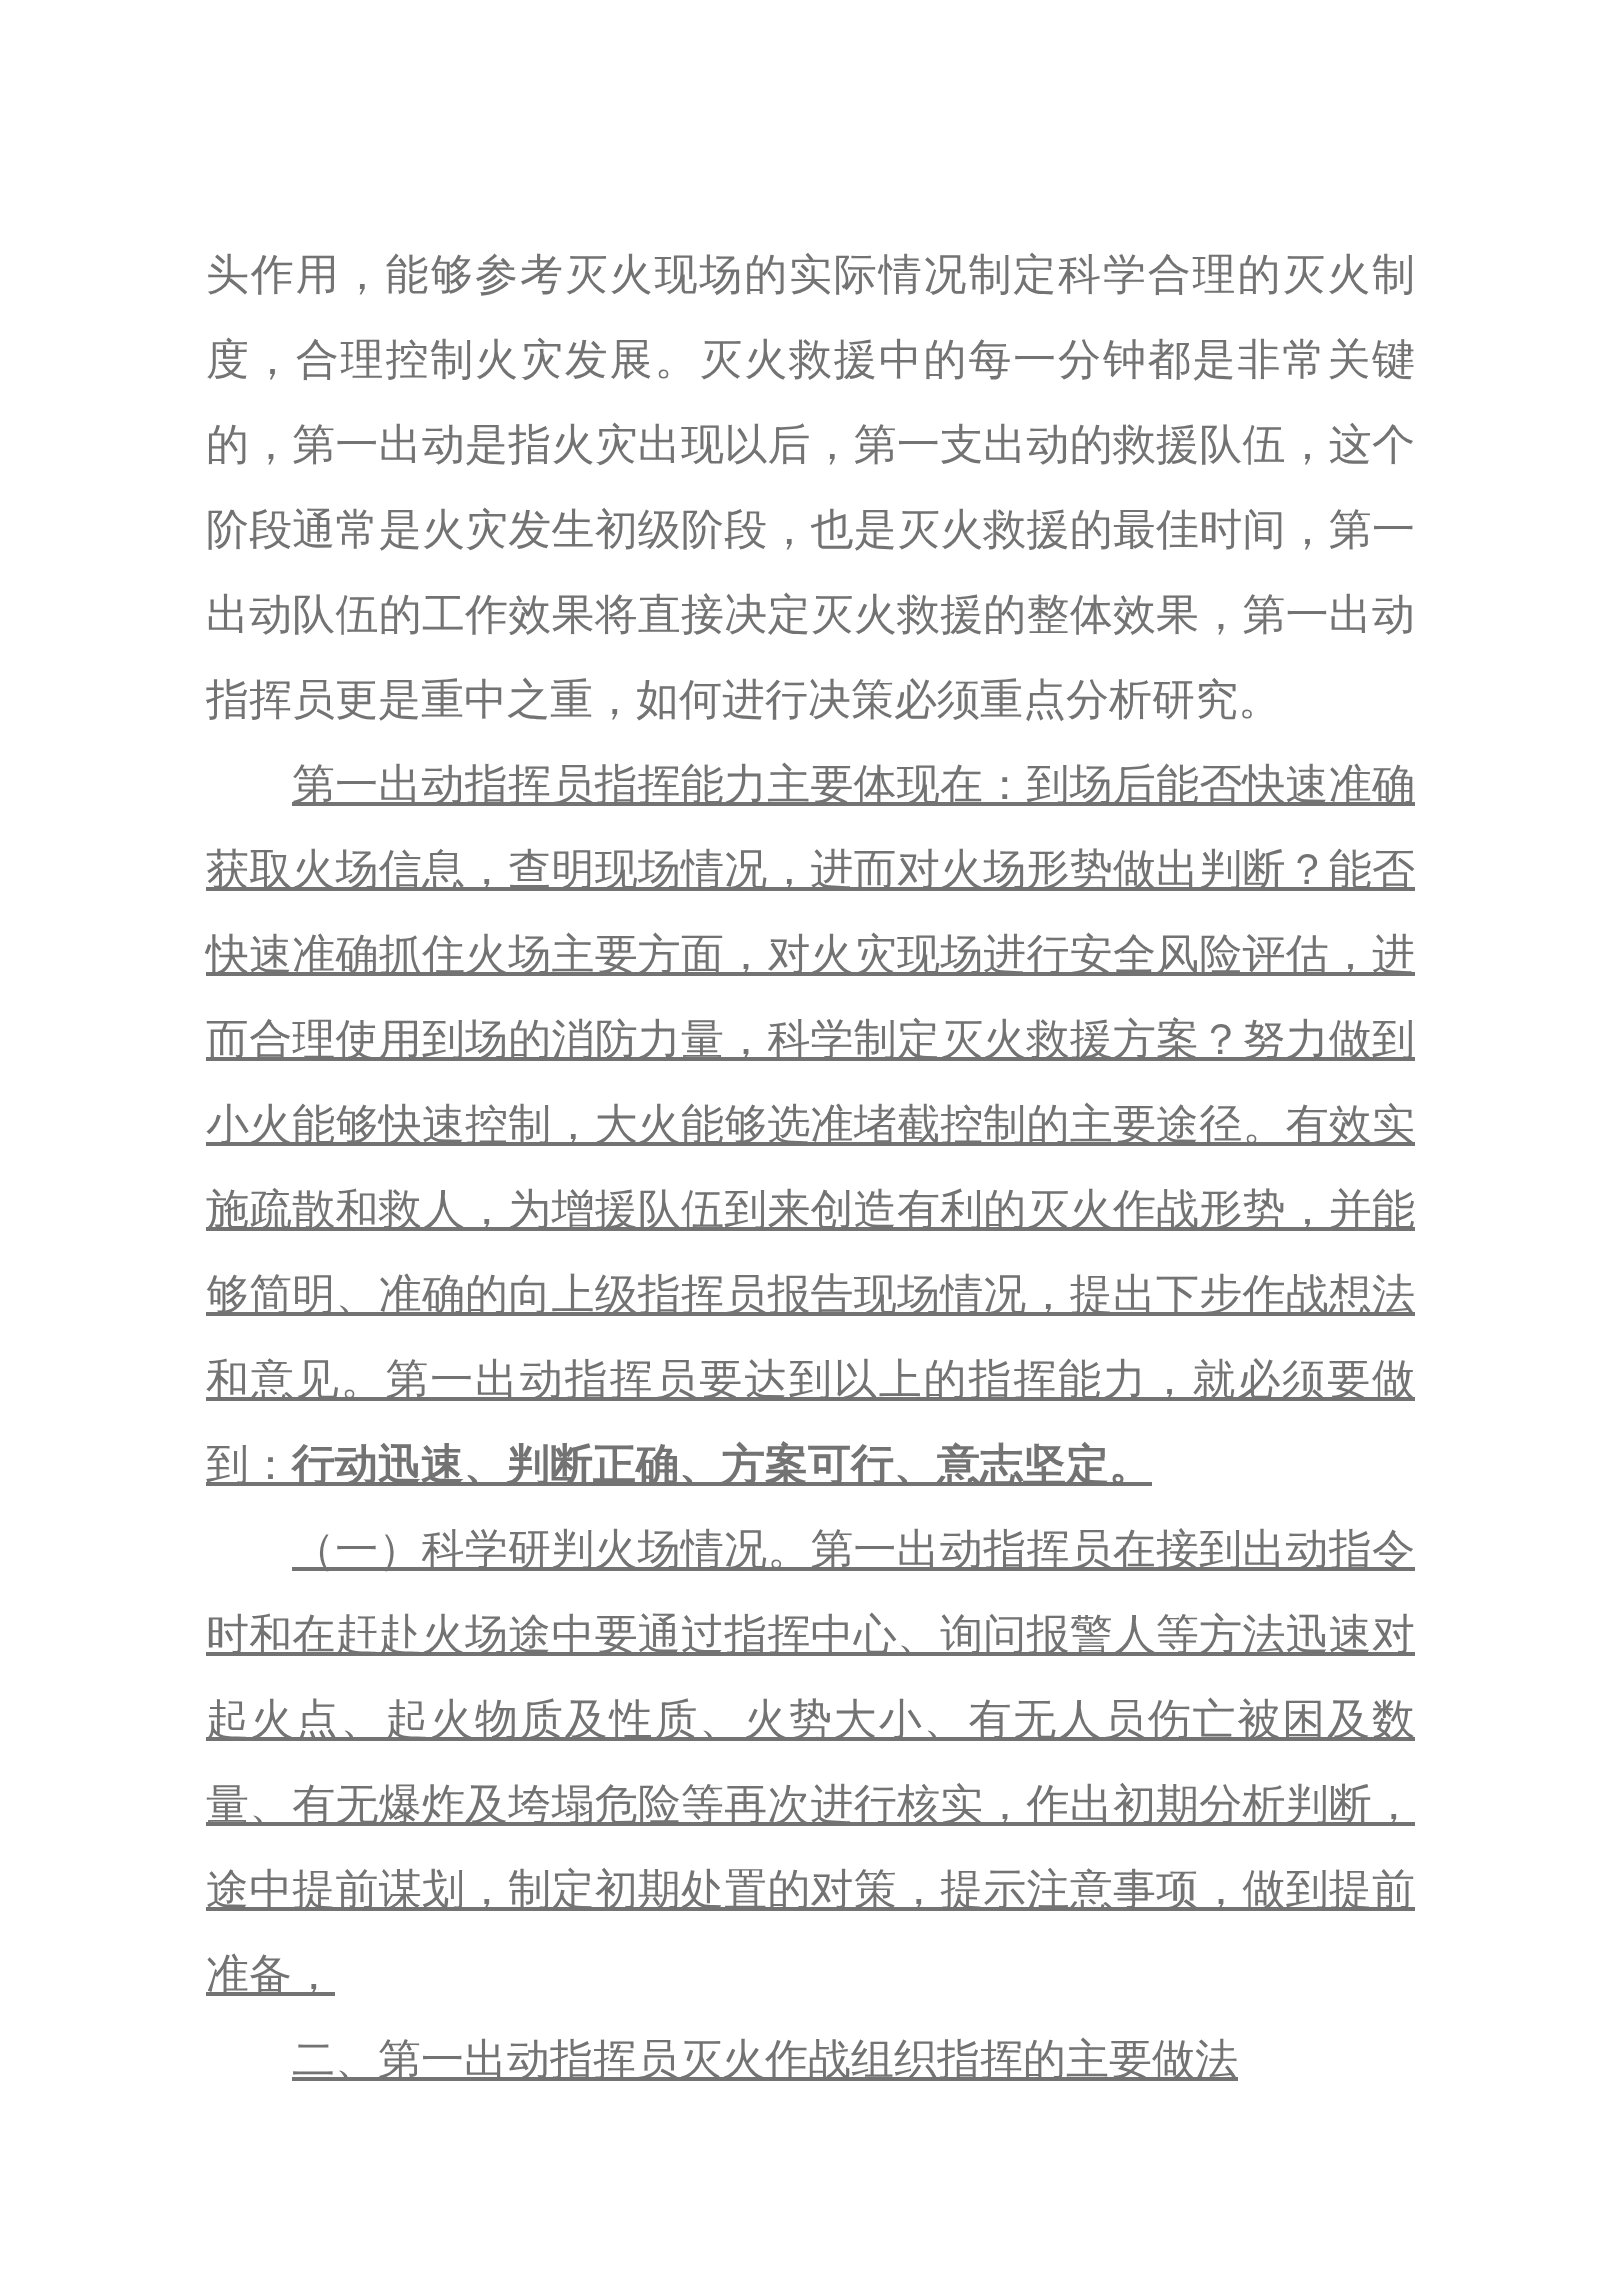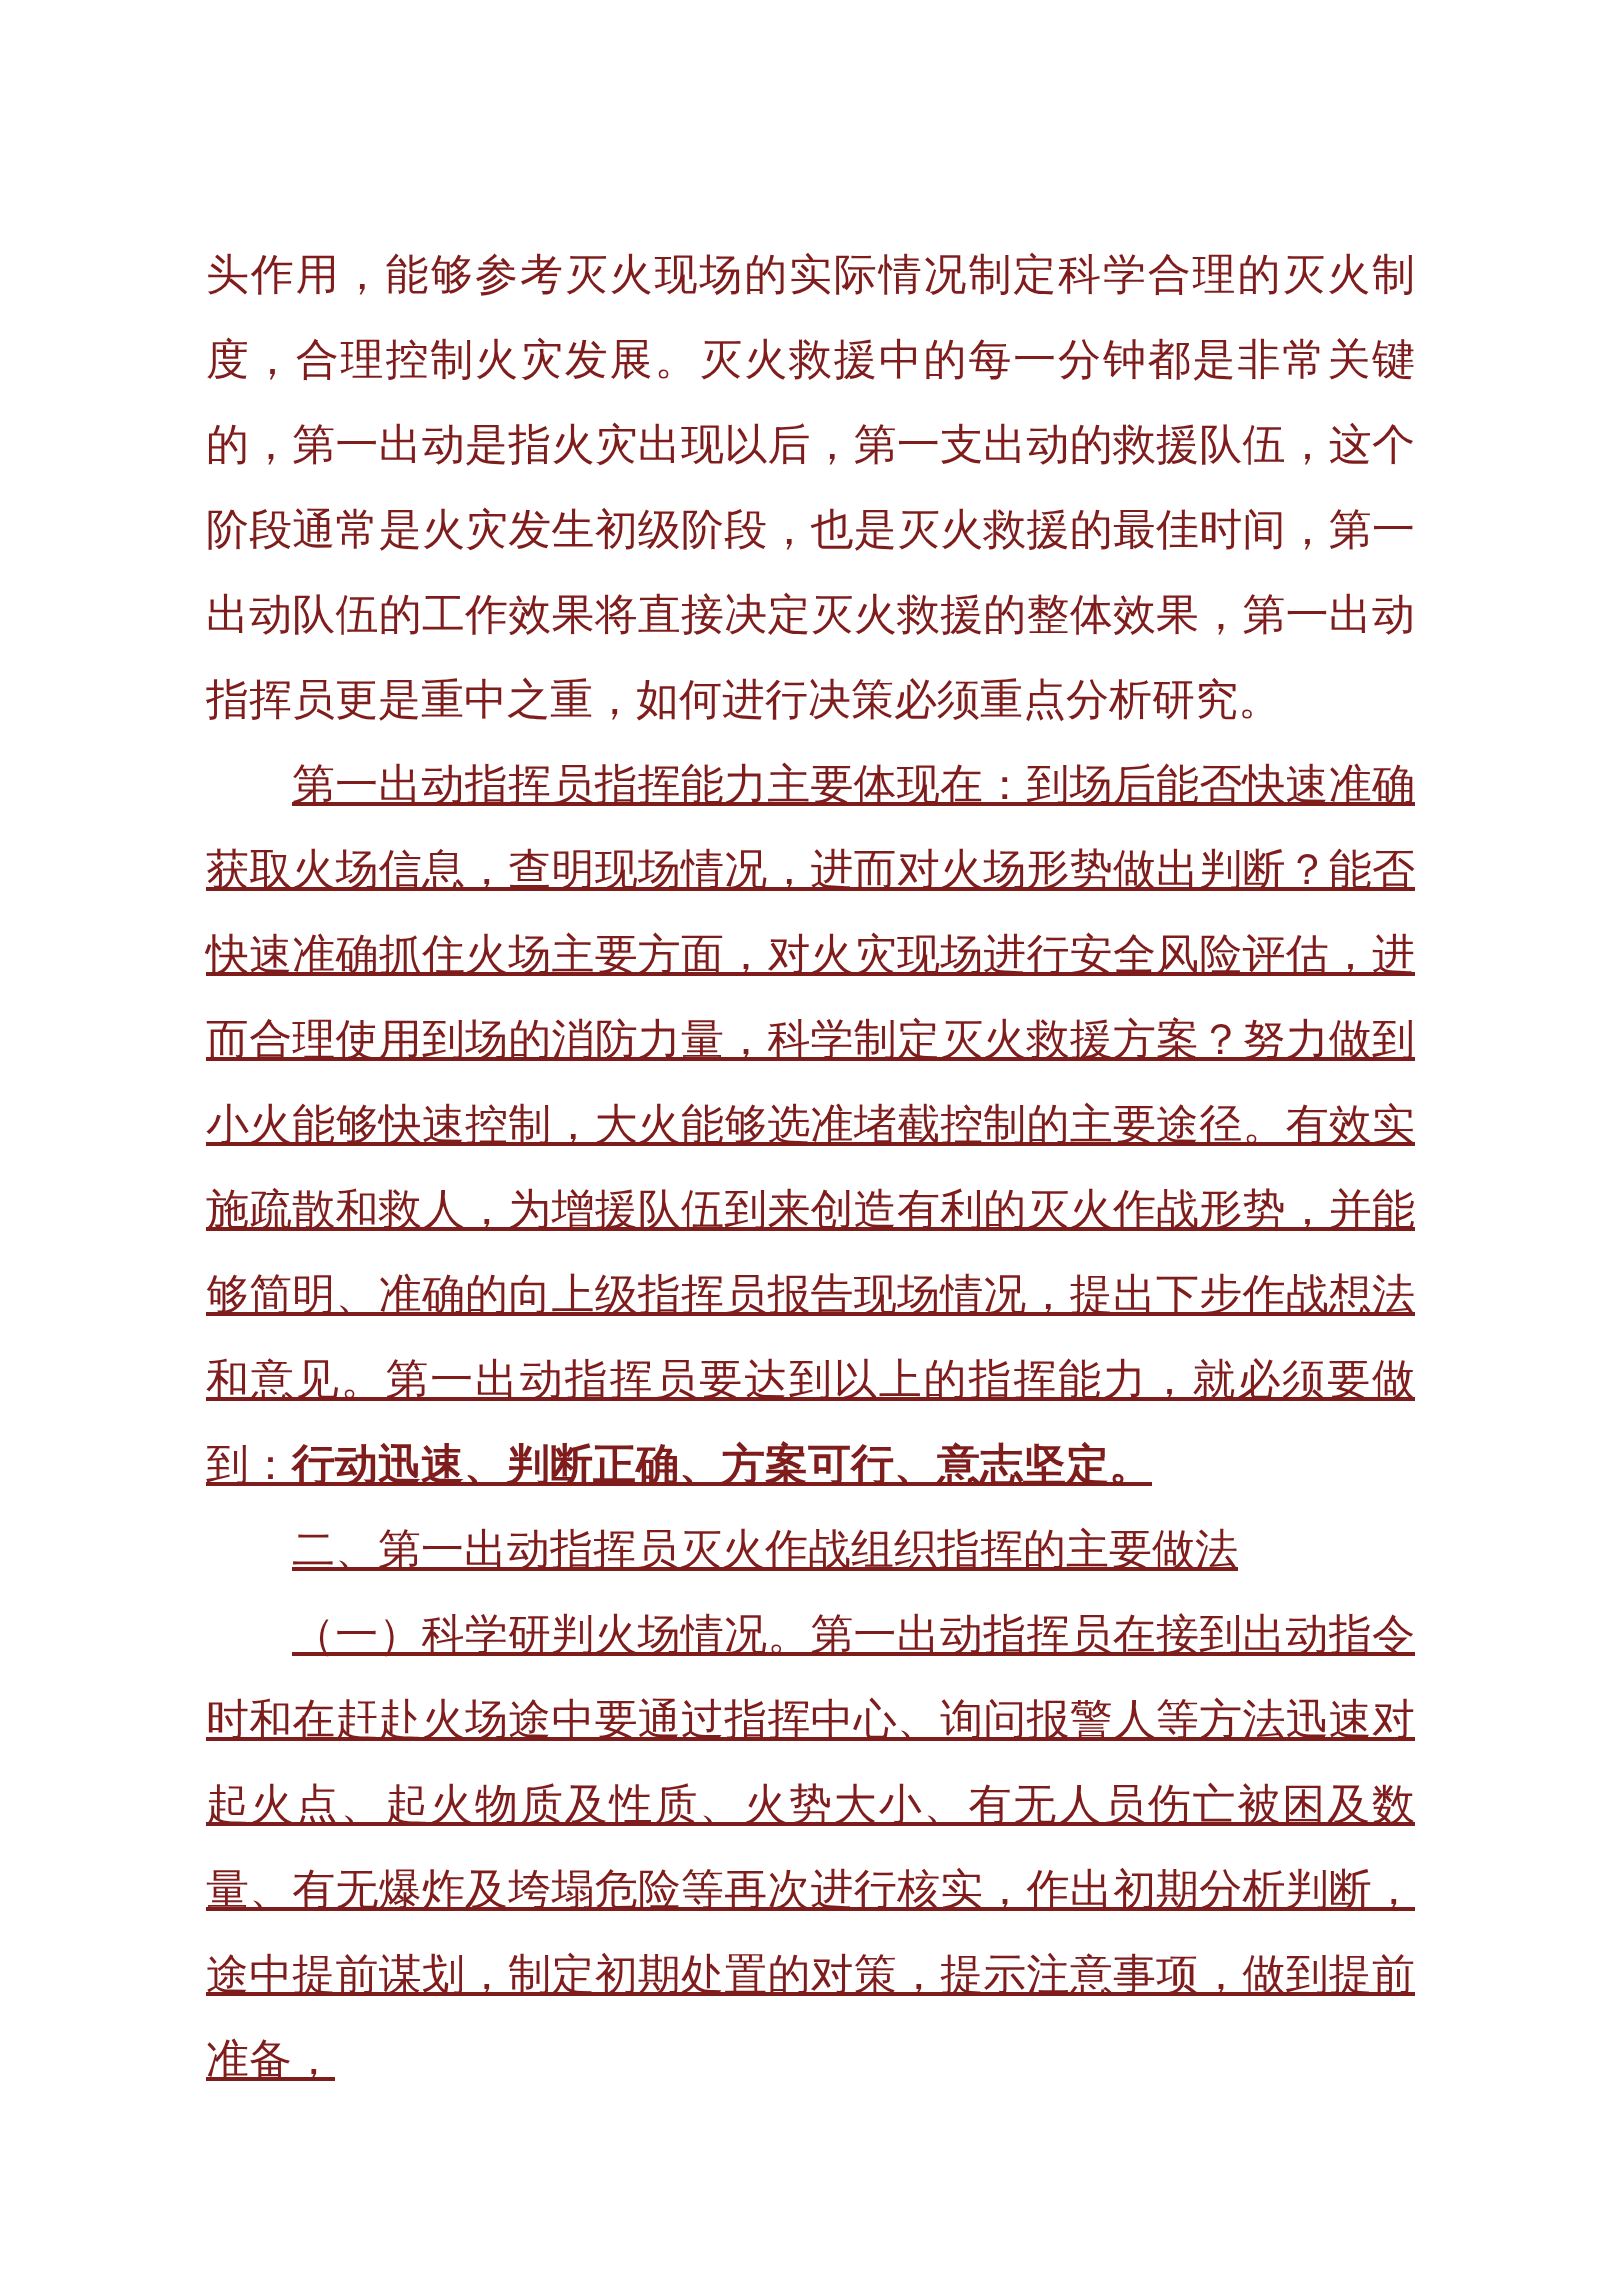--- a/index.html
+++ b/index.html
@@ -38,20 +38,20 @@
     font-weight: normal;
   }
   .run.bold-run {
     font-weight: bold;
   }
 </style>
 </head>
 <body>
 
 <div class="page">
-  <div class="text-block" style="color: #7f1d1d;">
+  <div class="text-block" style="color: #737373;">
       <p class="para"><span class="run">头作用，能够参考灭火现场的实际情况制定科学合理的灭火制度，合理控制火灾发展。灭火救援中的每一分钟都是非常关键的，第一出动是指火灾出现以后，第一支出动的救援队伍，这个阶段通常是火灾发生初级阶段，也是灭火救援的最佳时间，第一出动队伍的工作效果将直接决定灭火救援的整体效果，第一出动指挥员更是重中之重，如何进行决策必须重点分析研究。</span></p>
       <p class="para indent"><span class="run">第一出动指挥员指挥能力主要体现在：到场后能否快速准确获取火场信息，查明现场情况，进而对火场形势做出判断？能否快速准确抓住火场主要方面，对火灾现场进行安全风险评估，进而合理使用到场的消防力量，科学制定灭火救援方案？努力做到小火能够快速控制，大火能够选准堵截控制的主要途径。有效实施疏散和救人，为增援队伍到来创造有利的灭火作战形势，并能够简明、准确的向上级指挥员报告现场情况，提出下步作战想法和意见。第一出动指挥员要达到以上的指挥能力，就必须要做到：</span><span class="run bold-run">行动迅速、判断正确、方案可行、意志坚定。</span></p>
+      <p class="para indent"><span class="run">（一）科学研判火场情况。第一出动指挥员在接到出动指令时和在赶赴火场途中要通过指挥中心、询问报警人等方法迅速对起火点、起火物质及性质、火势大小、有无人员伤亡被困及数量、有无爆炸及垮塌危险等再次进行核实，作出初期分析判断，途中提前谋划，制定初期处置的对策，提示注意事项，做到提前准备，</span></p>
       <p class="para indent"><span class="run">二、第一出动指挥员灭火作战组织指挥的主要做法</span></p>
-      <p class="para indent"><span class="run">（一）科学研判火场情况。第一出动指挥员在接到出动指令时和在赶赴火场途中要通过指挥中心、询问报警人等方法迅速对起火点、起火物质及性质、火势大小、有无人员伤亡被困及数量、有无爆炸及垮塌危险等再次进行核实，作出初期分析判断，途中提前谋划，制定初期处置的对策，提示注意事项，做到提前准备，</span></p>
     </div>
 </div>
 
 
 </body></html>

